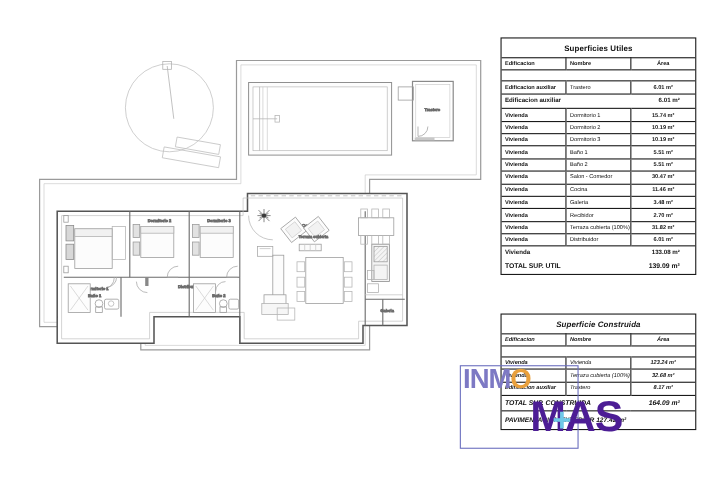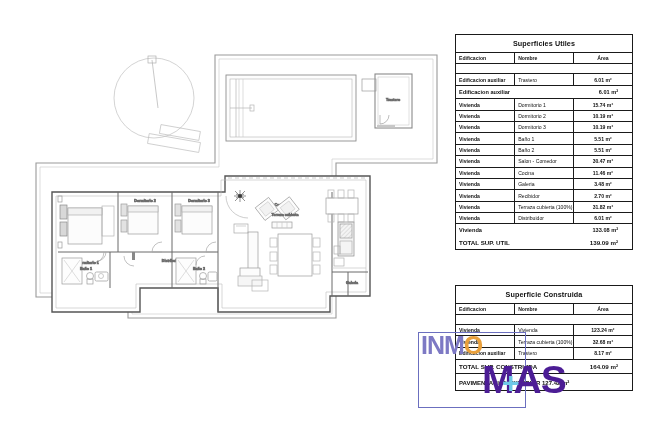--- a/index.html
+++ b/index.html
@@ -8,21 +8,21 @@
   #page{position:relative;width:648px;height:348px;background:#fff;}
 
   
   #plan{position:absolute;left:0;top:0;width:450px;height:439px;}
   #plan svg{display:block;}
 
   
   .tbl{position:absolute;border:1px solid #1a1a1a;background:#fff;
        box-sizing:border-box;}
   #tbl-utiles{left:455px;top:34px;width:178px;}
-  #tbl-construida{left:455px;top:285px;width:178px;}
+  #tbl-construida{left:455px;top:285px;width:178px;font-style:italic;}
 
   table{border-collapse:collapse;width:100%;table-layout:fixed;}
   td,th{padding:0;margin:0;}
 
   .t-title{font-size:7.2px;font-weight:bold;text-align:center;
            padding:4px 0 4px 0;border-bottom:1px solid #1a1a1a;
            letter-spacing:.1px;}
   .t-head td{font-size:5.1px;font-weight:bold;padding:2px 3px;
              border-bottom:1px solid #1a1a1a;}
   .t-head td.c2{border-left:1px solid #1a1a1a;}

